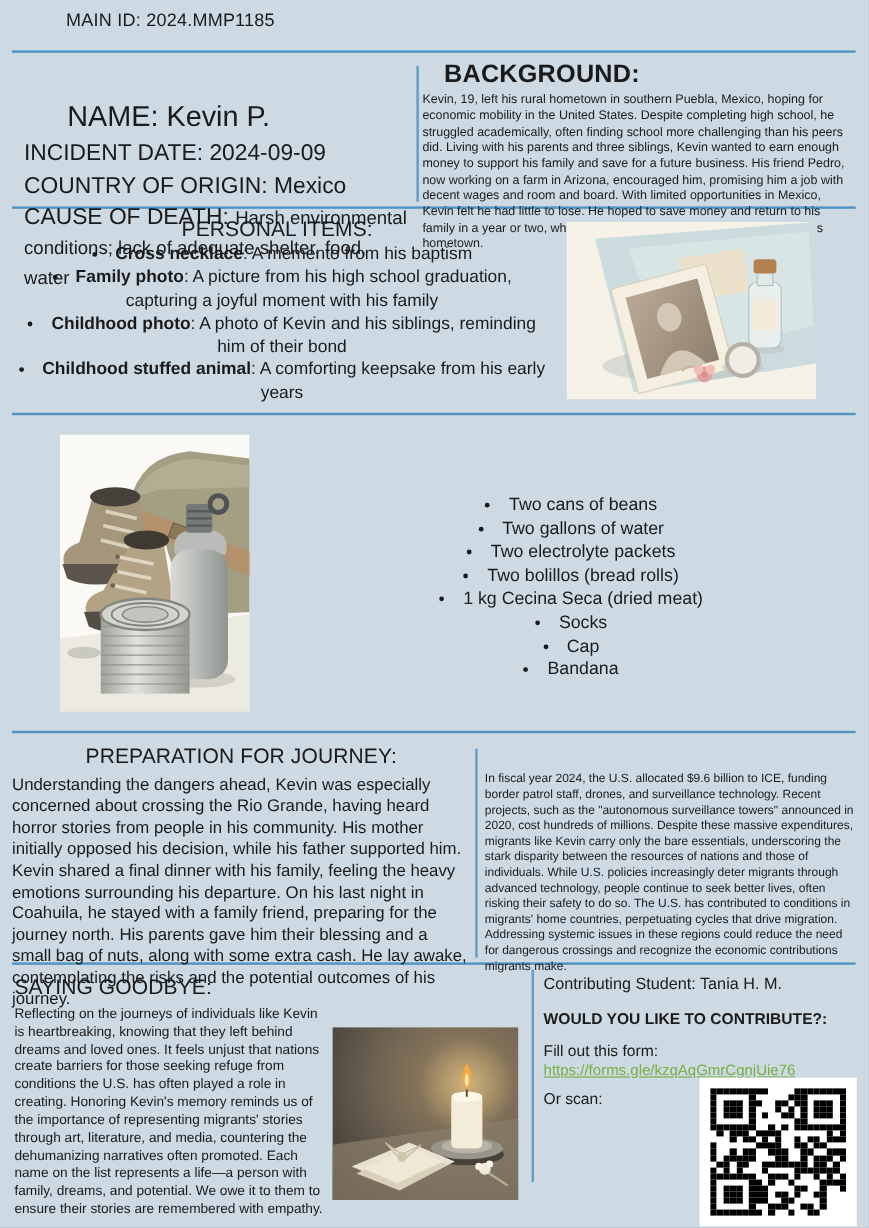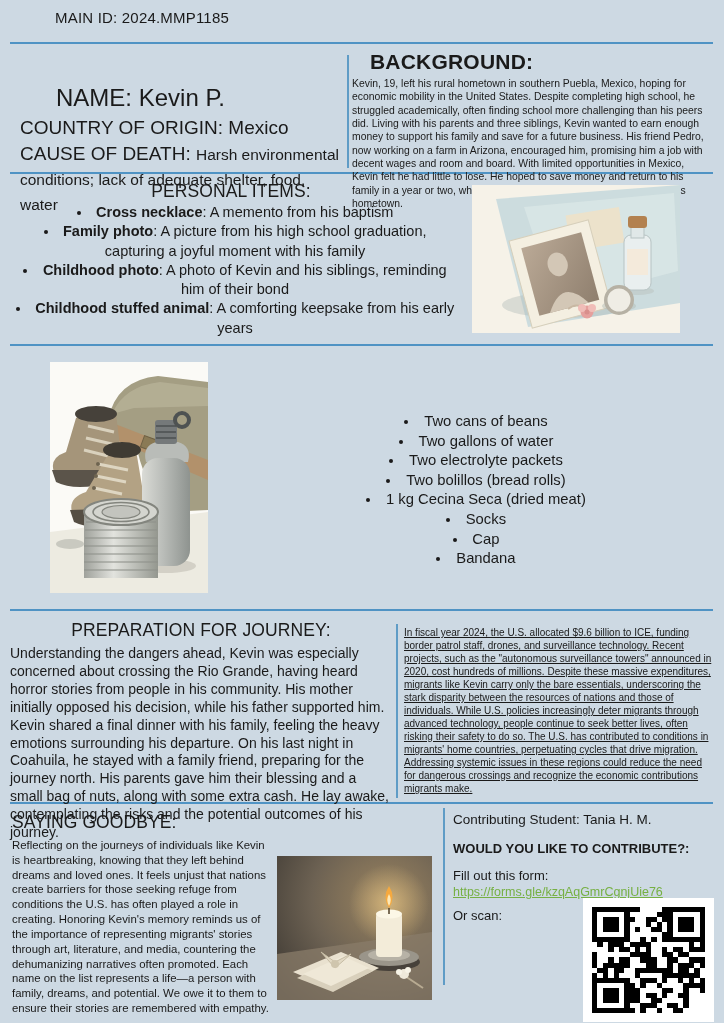--- a/index.html
+++ b/index.html
@@ -32,21 +32,21 @@
   .pi-list b { font-weight:700; }
 
   
   .gr-head { left:343px; top:373px; }
   .gr-list { left:330px; top:412px; width:292px; font-size:14.8px; line-height:19.6px; text-align:center; list-style:disc inside; }
 
   
   .prep-head { left:10px; top:620px; width:382px; text-align:center; }
   .prep-text { left:10px; top:645px; width:382px; font-size:14px; line-height:1.28; }
   .disp-head { left:402px; top:620px; width:314px; text-align:center; }
-  .disp-text { left:404px; top:626px; width:312px; font-size:10px; line-height:1.3;text-decoration:underline; }
+  .disp-text { left:404px; top:643px; width:312px; font-size:10px; line-height:1.3; }
 
   
   .gb-head { left:12px; top:812px; }
   .gb-text { left:12px; top:838px; width:260px; font-size:11.4px; line-height:1.3; }
 
   
   .ct-student { left:453px; top:812px; font-size:13.5px; }
   .ct-head { left:453px; top:841px; font-size:13px; font-weight:700; }
   .ct-fill { left:453px; top:868px; font-size:13px; }
   .ct-link { left:453px; top:885px; font-size:12.5px; color:#76b043; text-decoration:underline; }
@@ -74,20 +74,24 @@
   <div class="hr" style="left:10px; top:609px; width:703px;"></div>
   <div class="hr" style="left:10px; top:802px; width:703px;"></div>
   <div class="vr" style="left:347px; top:55px;  height:113px;"></div>
   <div class="vr" style="left:396px; top:624px; height:174px;"></div>
   <div class="vr" style="left:443px; top:808px; height:177px;"></div>
 
   <div class="abs profile">
     <div class="name-line">
       <span>NAME:</span>
       <span>Kevin P.</span>
+    </div>
+    <div>
+      <span>INCIDENT DATE:</span>
+      <span>2024-09-09</span>
     </div>
     <div>
       <span>COUNTRY OF ORIGIN:</span>
       <span>Mexico</span>
     </div>
     <div style="line-height:24px;">
       <span>CAUSE OF DEATH:</span>
       <span class="cause-val">Harsh environmental conditions; lack of adequate shelter, food, water</span>
     </div>
   </div>

